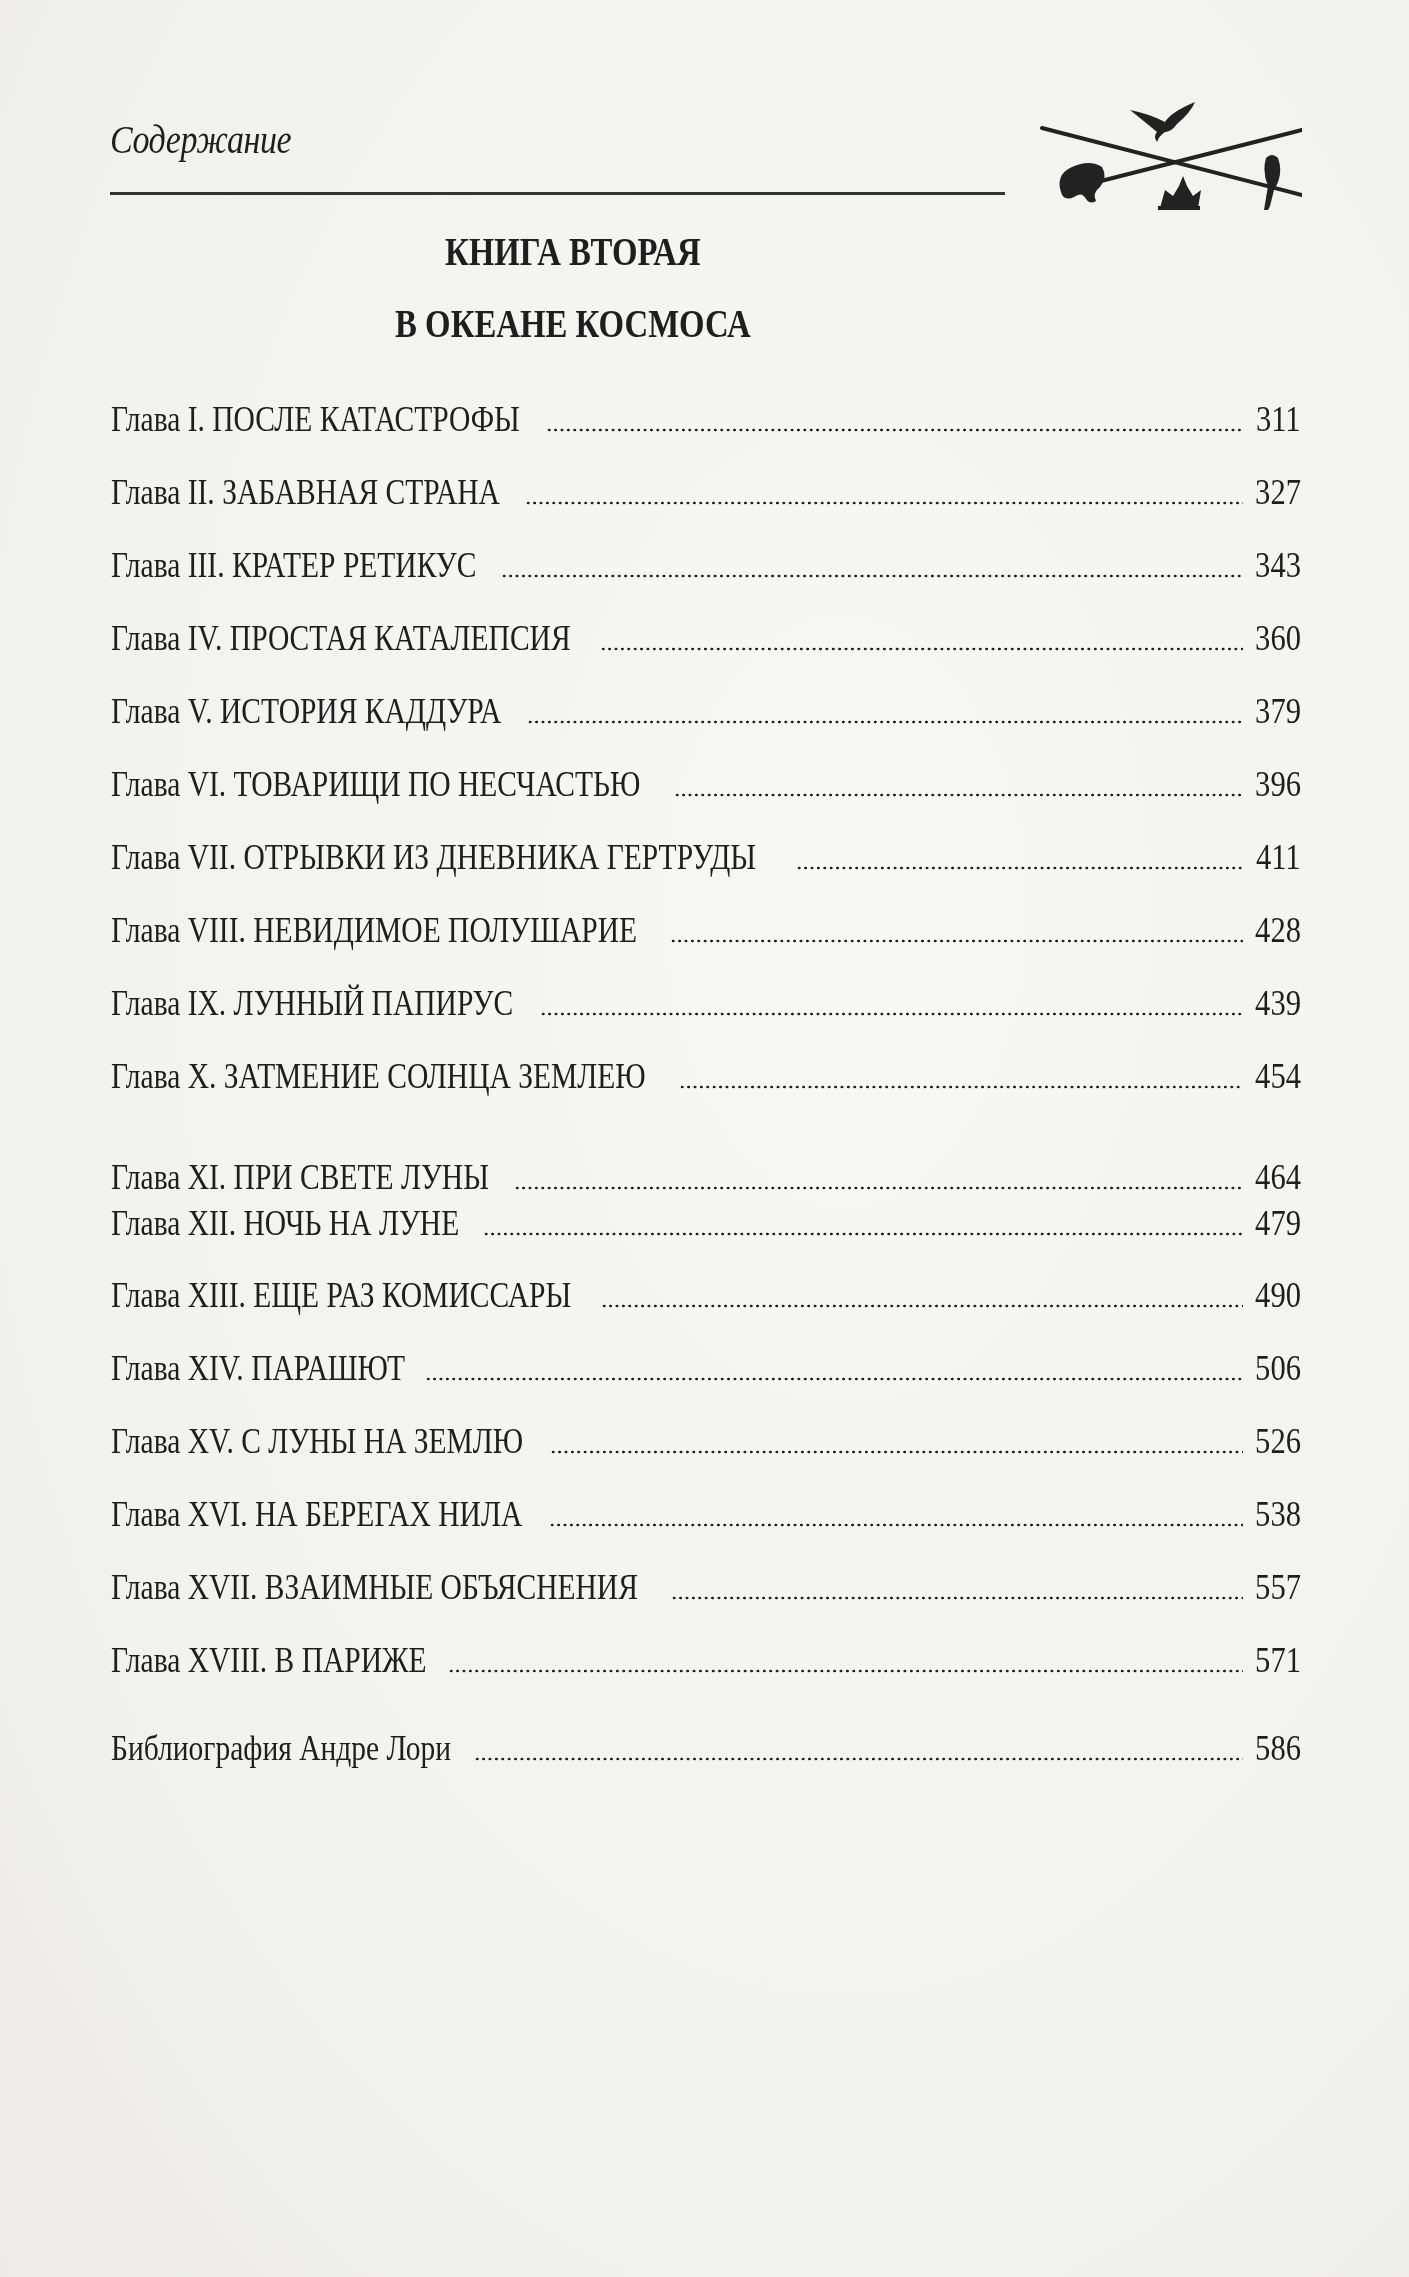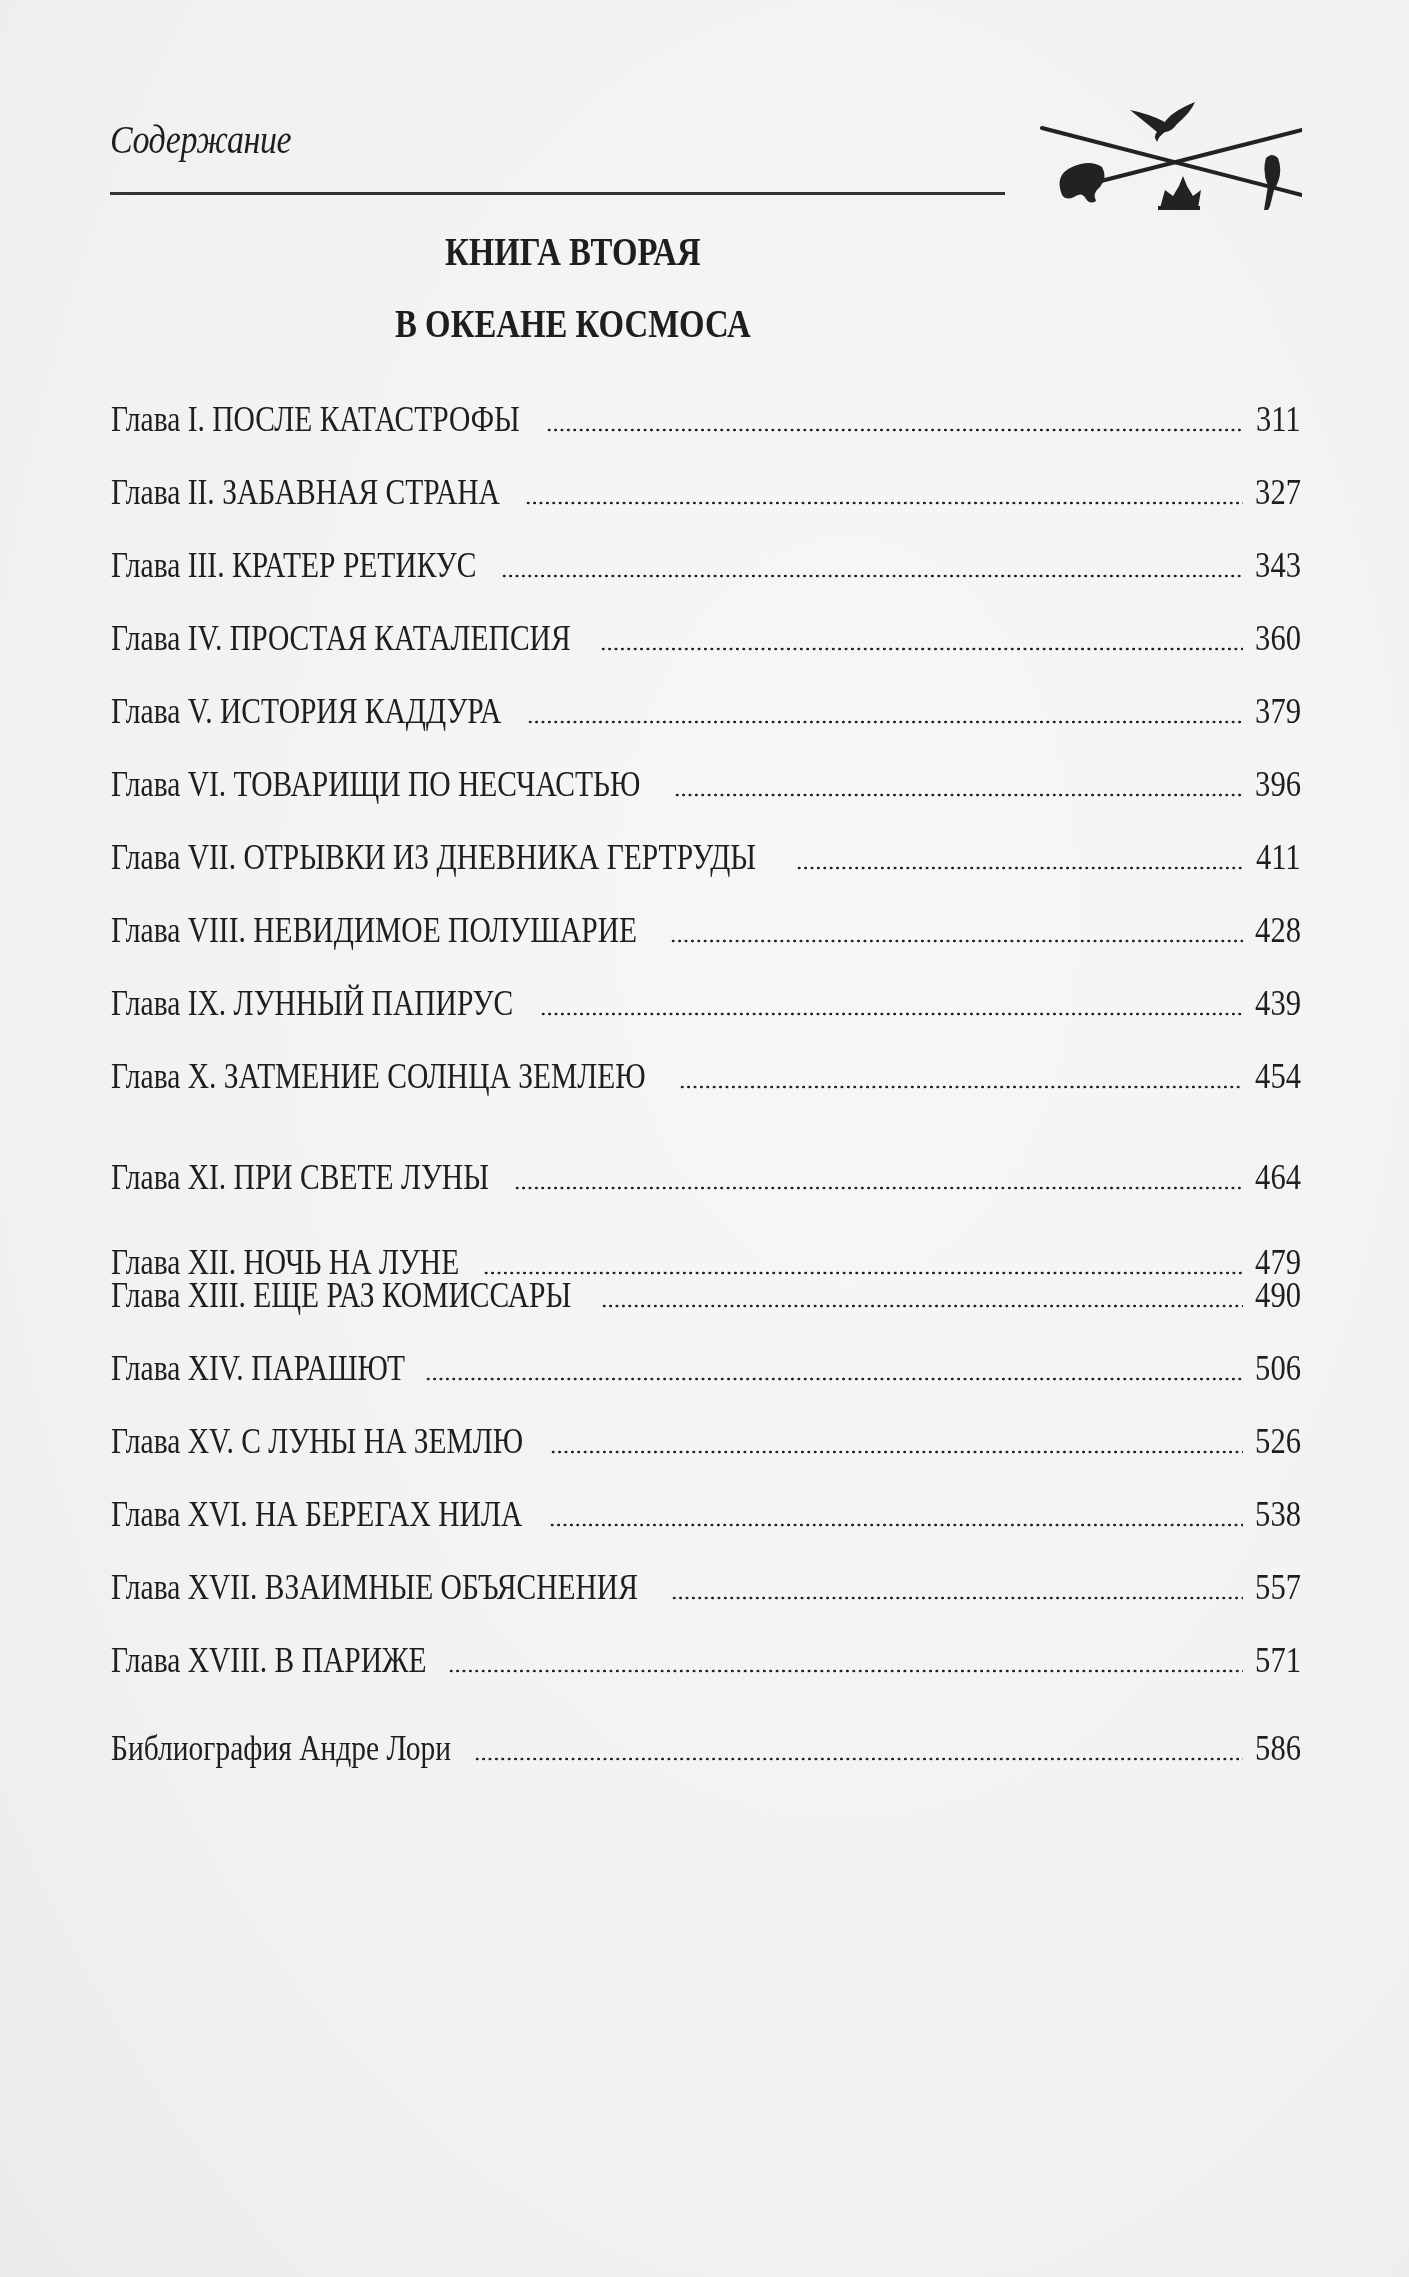--- a/index.html
+++ b/index.html
@@ -137,21 +137,21 @@
     <div class="toc-row" style="top:657px;">
       <span class="toc-title-wrap" style="width: 564.339px;"><span class="toc-title">Глава X. ЗАТМЕНИЕ СОЛНЦА ЗЕМЛЕЮ</span></span>
       <span class="leader"></span>
       <span class="toc-page">454</span>
     </div>
     <div class="toc-row" style="top:758px;">
       <span class="toc-title-wrap" style="width: 398.892px;"><span class="toc-title">Глава XI. ПРИ СВЕТЕ ЛУНЫ</span></span>
       <span class="leader"></span>
       <span class="toc-page">464</span>
     </div>
-    <div class="toc-row" style="top:843px;">
+    <div class="toc-row" style="top:804px;">
       <span class="toc-title-wrap" style="width: 367.501px;"><span class="toc-title">Глава XII. НОЧЬ НА ЛУНЕ</span></span>
       <span class="leader"></span>
       <span class="toc-page">479</span>
     </div>
     <div class="toc-row" style="top:876px;">
       <span class="toc-title-wrap" style="width: 485.696px;"><span class="toc-title">Глава XIII. ЕЩЕ РАЗ КОМИССАРЫ</span></span>
       <span class="leader"></span>
       <span class="toc-page">490</span>
     </div>
     <div class="toc-row" style="top:949px;">

